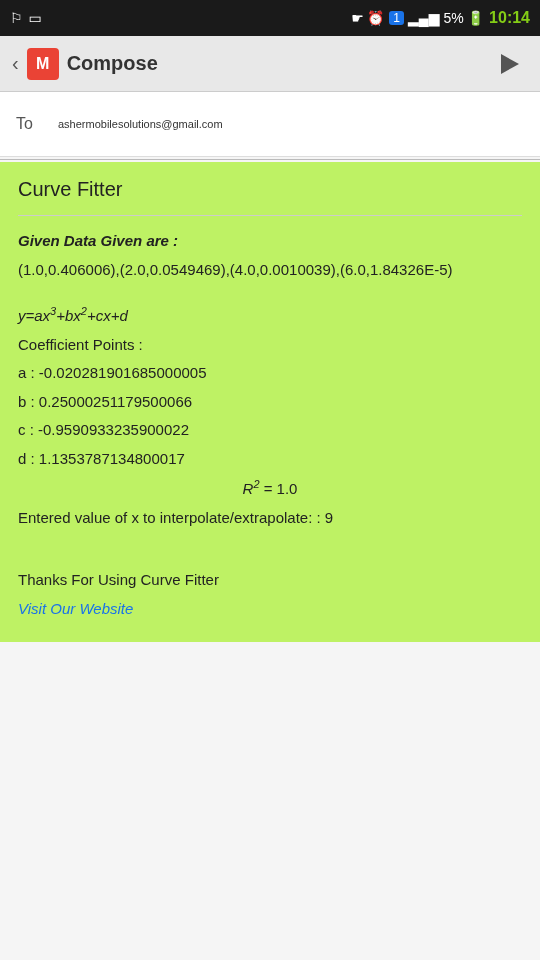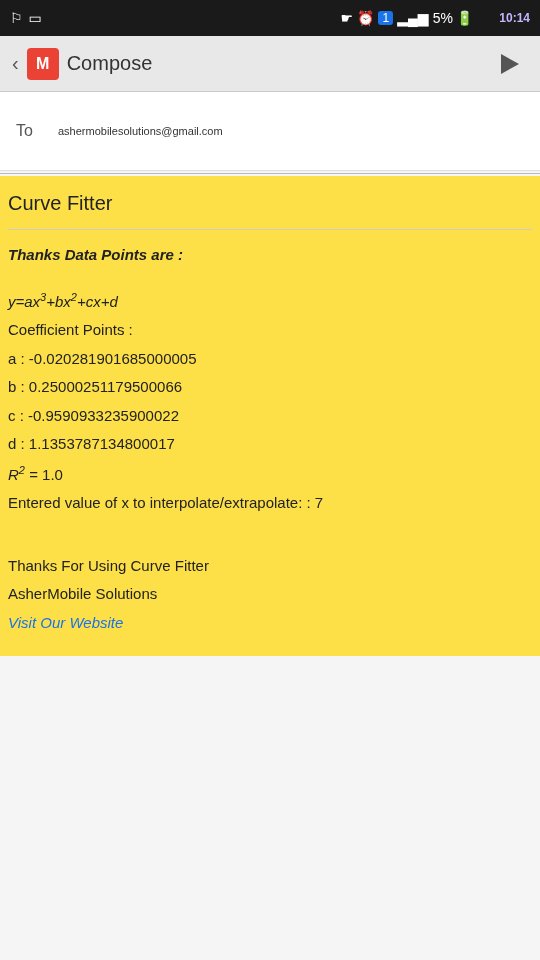--- a/index.html
+++ b/index.html
@@ -32,24 +32,23 @@
       align-items: center;
       gap: 4px;
       font-size: 14px;
       color: #fff;
     }
     .status-icon {
       color: #fff;
       font-size: 14px;
     }
     .status-time {
-      color: #c4b5fd;
-      font-size: 12px;
-      font-weight: bold;
-      margin-left: 21px;
+      color: #84cc16;
+      font-size: 16px;
+      font-weight: bold;
     }
 
     
     .app-bar {
       width: 100%;
       height: 56px;
       background: #e8e8e8;
       display: flex;
       align-items: center;
       justify-content: space-between;
@@ -74,21 +73,21 @@
       display: flex;
       align-items: center;
       justify-content: center;
       color: white;
       font-weight: bold;
       font-size: 16px;
     }
     .app-bar-title {
       font-size: 20px;
       color: #333;
-      font-weight: normal;
+      font-weight: bold;
     }
     .send-button {
       width: 36px;
       height: 36px;
       display: flex;
       align-items: center;
       justify-content: center;
       cursor: pointer;
     }
     .send-icon {
@@ -97,21 +96,21 @@
       border-top: 10px solid transparent;
       border-bottom: 10px solid transparent;
       border-left: 18px solid #555;
     }
 
     
     .to-row {
       background: #fff;
       display: flex;
       align-items: center;
-      padding: 30px 16px;
+      padding: 23px 16px;
       border-bottom: 1px solid #ddd;
       margin-bottom: 2px;
     }
     .to-label {
       font-size: 16px;
       color: #555;
       margin-right: 12px;
       width: 30px;
     }
     .to-input {
@@ -126,22 +125,22 @@
     
     .divider {
       width: 100%;
       height: 1px;
       background: #bbb;
       margin: 2px 0;
     }
 
     
     .content-area {
-      background: #fde047;
-      padding: 16px 8px;
+      background: #bef264;
+      padding: 16px 18px;
       flex: 1;
     }
 
     
     .subject-line {
       font-size: 20px;
       color: #222;
       margin-bottom: 14px;
       font-weight: normal;
     }
@@ -221,45 +220,45 @@
 
 <div class="content-area">
 
   <div class="subject-line">Curve Fitter</div>
 
   <div class="content-divider"></div>
 
   <div class="email-body">
 
     <p>
-      <span class="bold-italic">Thanks Data Points are :</span>
-    </p>
+      <span class="bold-italic">Given Data Given are :</span>
+    </p>
+    <p>(1.0,0.406006),(2.0,0.0549469),(4.0,0.0010039),(6.0,1.84326E-5)</p>
 
     <p style="margin-top:22px;">
       <span class="italic">y=ax<span class="superscript">3</span>+bx<span class="superscript">2</span>+cx+d</span>
     </p>
 
     <p>
       <span>Coefficient Points :</span>
     </p>
     <p>a : -0.020281901685000005</p>
     <p>b : 0.25000251179500066</p>
     <p>c : -0.9590933235900022</p>
     <p>d : 1.1353787134800017</p>
 
-    <p style="margin-top:0;">
+    <p style="margin-top:0;text-align:center;">
       <span class="italic">R<span class="superscript">2</span></span>
       <span> = 1.0</span>
     </p>
 
-    <p>Entered value of x to interpolate/extrapolate: : 7</p>
+    <p>Entered value of x to interpolate/extrapolate: : 9</p>
 
 
     <div class="footer-section">
       <p>Thanks For Using Curve Fitter</p>
-      <p>AsherMobile Solutions</p>
       <p>
         <span class="link-text">Visit Our Website</span>
       </p>
     </div>
 
   </div>
 </div>
 
 </body></html>

